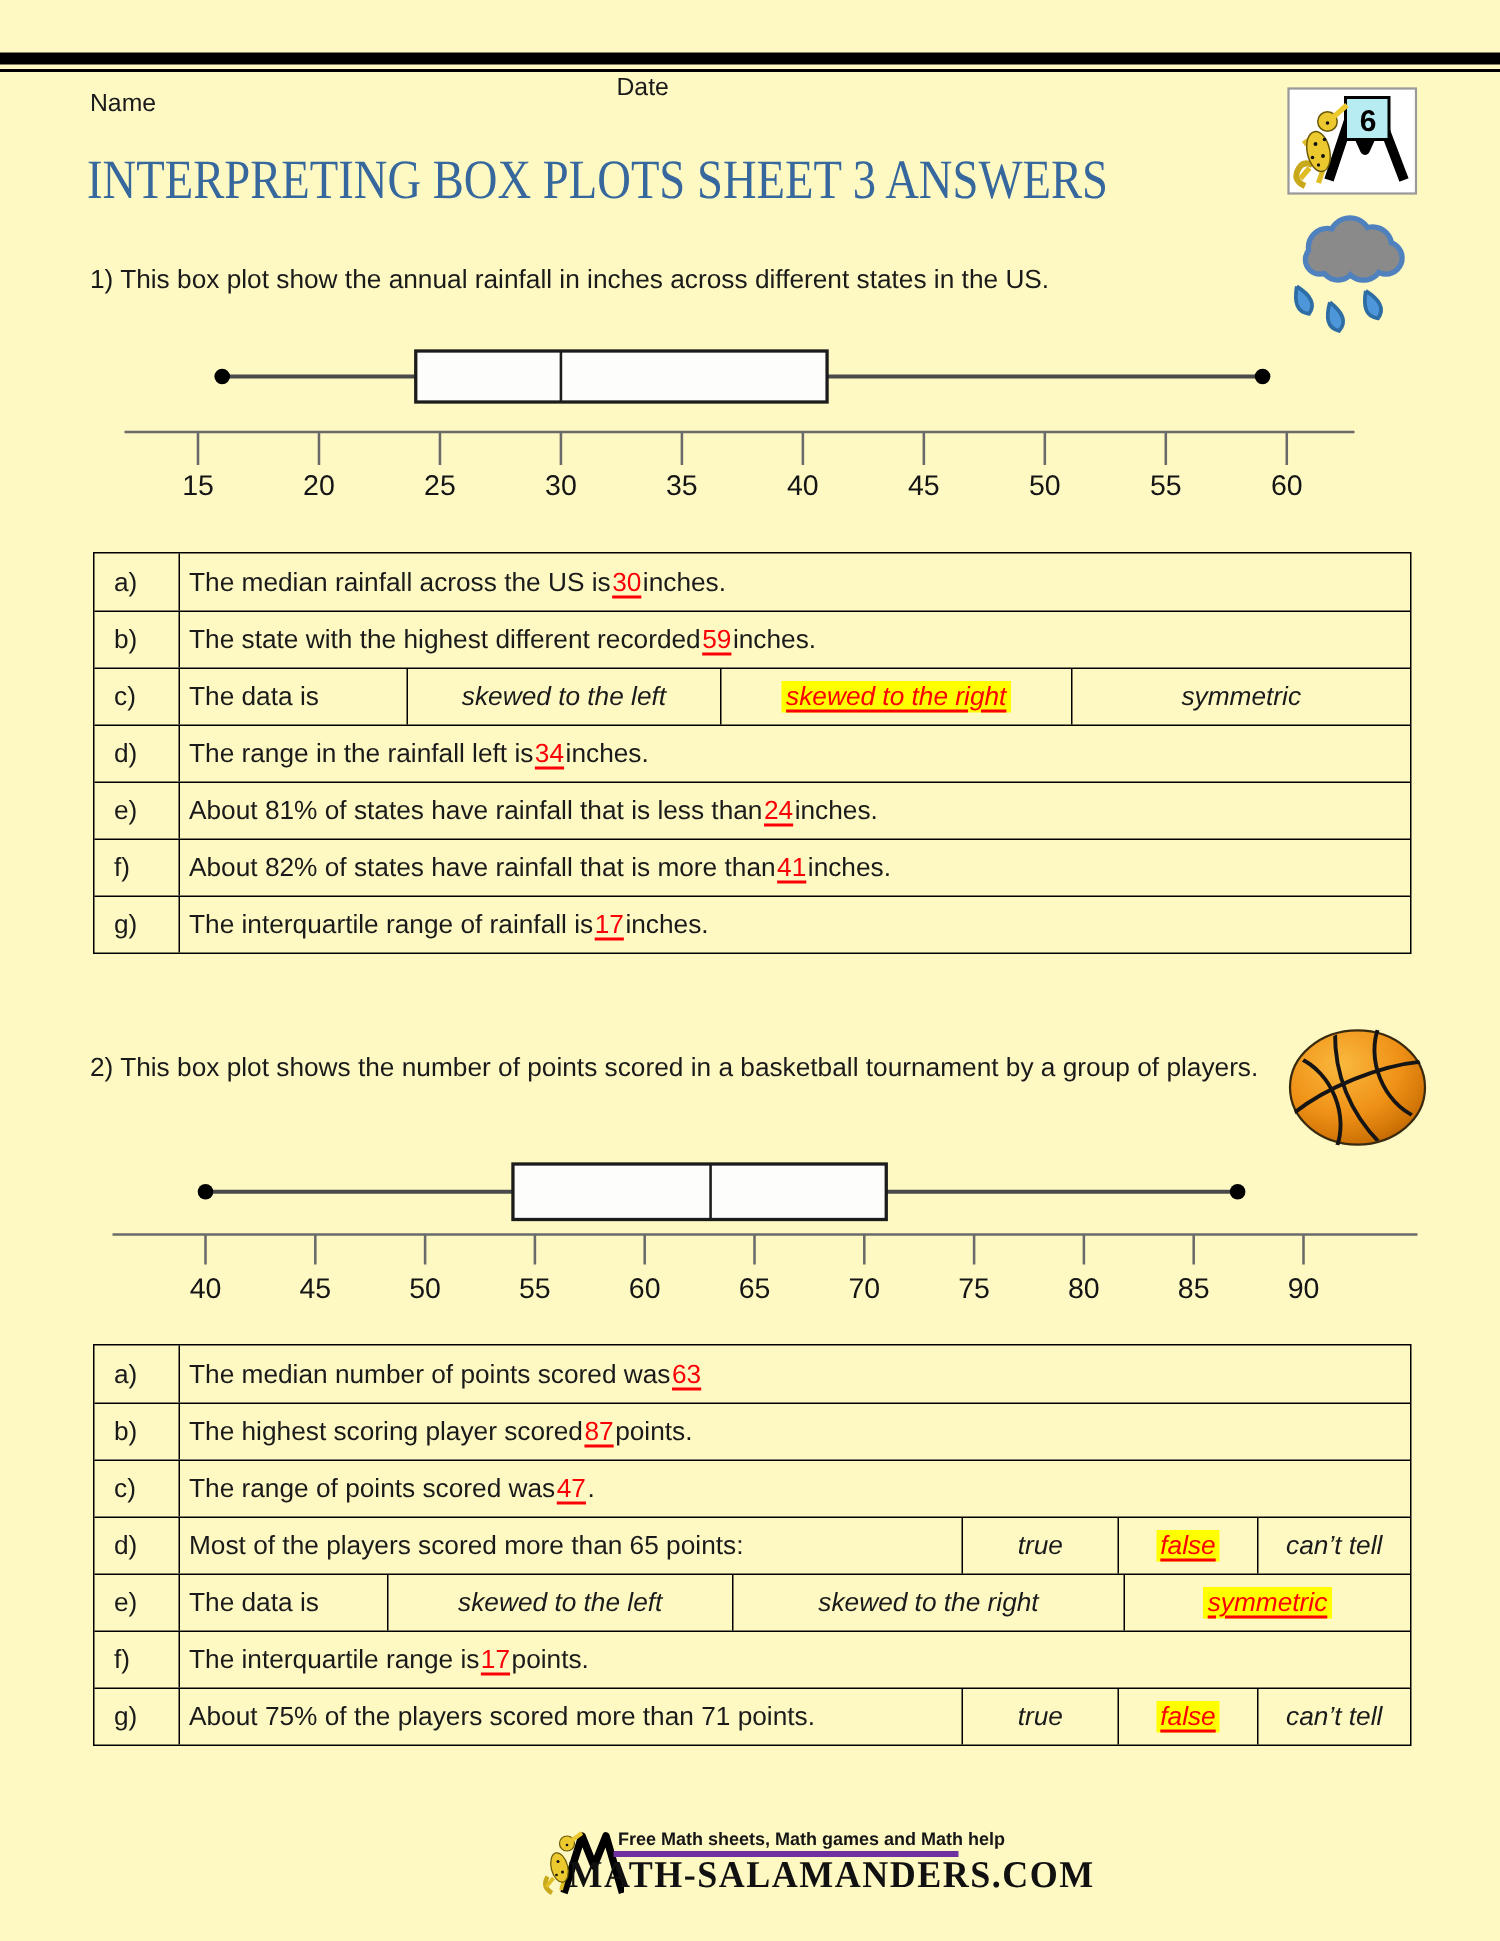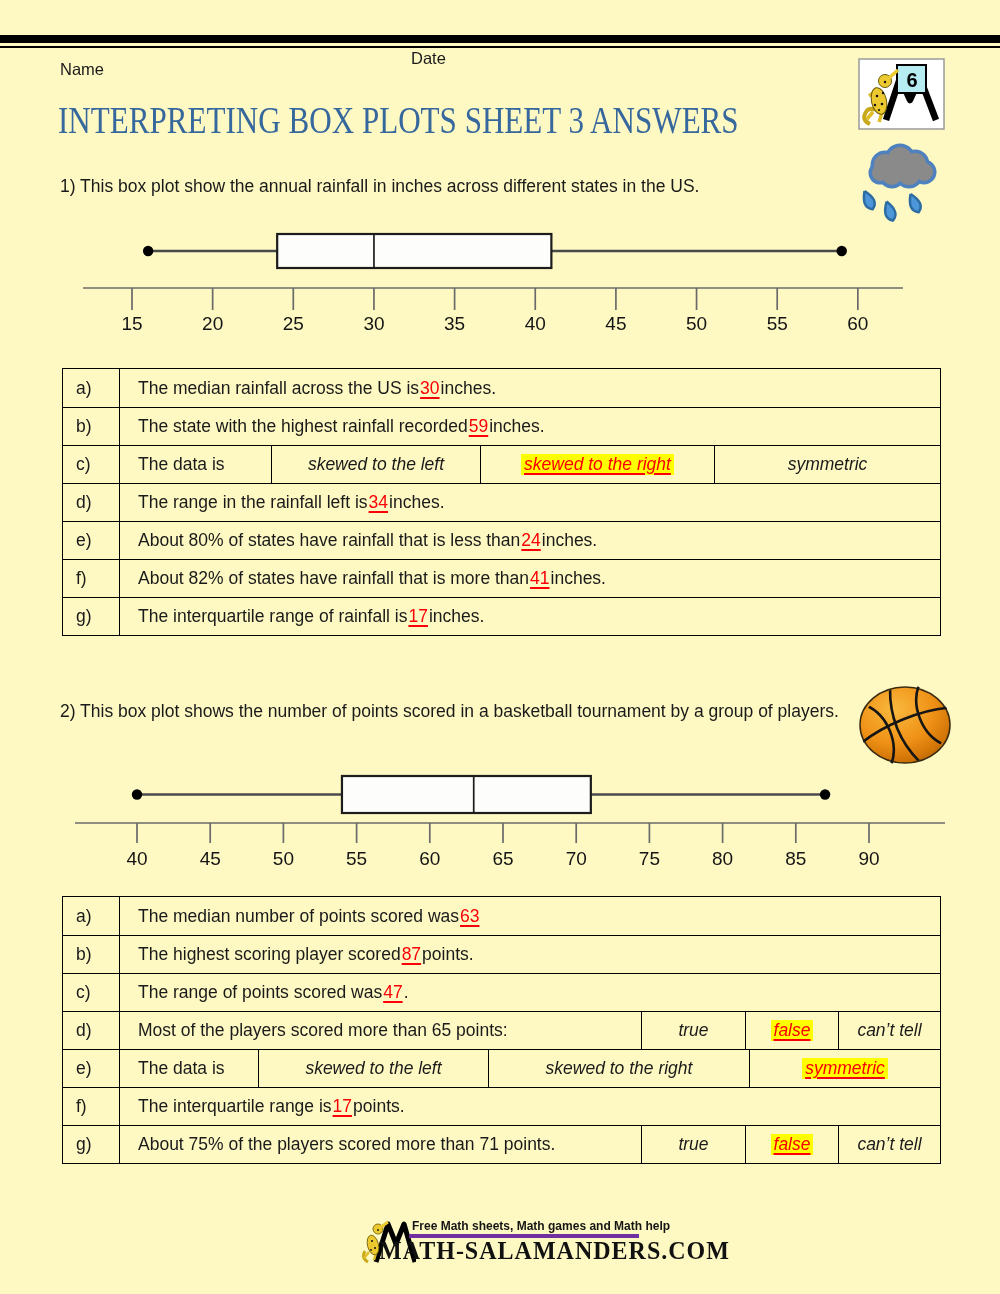--- a/index.html
+++ b/index.html
@@ -26,21 +26,21 @@
   .plot{left:50px;width:905px;height:115px;}
   #plot1{top:225px;}
   #plot2{top:760px;}
   .tbl{position:absolute;left:62px;width:879px;border:1.6px solid #000;box-sizing:border-box;}
   #table1{top:368px;}
   #table2{top:896px;}
   .trow{display:flex;height:38px;border-top:1.4px solid #000;box-sizing:border-box;}
   .trow:first-child{border-top:none;}
   .tcell{
     border-left:1.4px solid #000;display:flex;align-items:center;
-    font-size:17.5px;padding:0 18px;box-sizing:border-box;height:100%;
+    font-size:17.5px;padding:0 6px;box-sizing:border-box;height:100%;
     white-space:nowrap;overflow:hidden;
   }
   .tcell:first-child{border-left:none;}
   .letter{width:56px;flex:none;justify-content:flex-start;padding:0 0 0 13px;}
   .main{flex:1;}
   .optc{justify-content:center;font-style:italic;}
   .ans{
     color:#fb0006;text-decoration:underline;text-decoration-color:#fb0006;
     text-decoration-thickness:1.6px;text-underline-offset:3px;padding:0 1px;
   }
@@ -162,21 +162,21 @@
           <span>The median rainfall across the US is </span>
           <span class="ans">30</span>
           <span> inches.</span>
         </div>
       </div>
       <div class="trow">
         <div class="tcell letter">
           <span>b)</span>
         </div>
         <div class="tcell main">
-          <span>The state with the highest rainfall recorded </span>
+          <span>The state with the highest different recorded </span>
           <span class="ans">59</span>
           <span> inches.</span>
         </div>
       </div>
       <div class="trow">
         <div class="tcell letter">
           <span>c)</span>
         </div>
         <div class="tcell " style="width: 152px; flex: 0 0 auto;">
           <span>The data is</span>
@@ -199,21 +199,21 @@
           <span>The range in the rainfall left is </span>
           <span class="ans">34</span>
           <span> inches.</span>
         </div>
       </div>
       <div class="trow">
         <div class="tcell letter">
           <span>e)</span>
         </div>
         <div class="tcell main">
-          <span>About 80% of states have rainfall that is less than </span>
+          <span>About 81% of states have rainfall that is less than </span>
           <span class="ans">24</span>
           <span> inches.</span>
         </div>
       </div>
       <div class="trow">
         <div class="tcell letter">
           <span>f)</span>
         </div>
         <div class="tcell main">
           <span>About 82% of states have rainfall that is more than </span>

